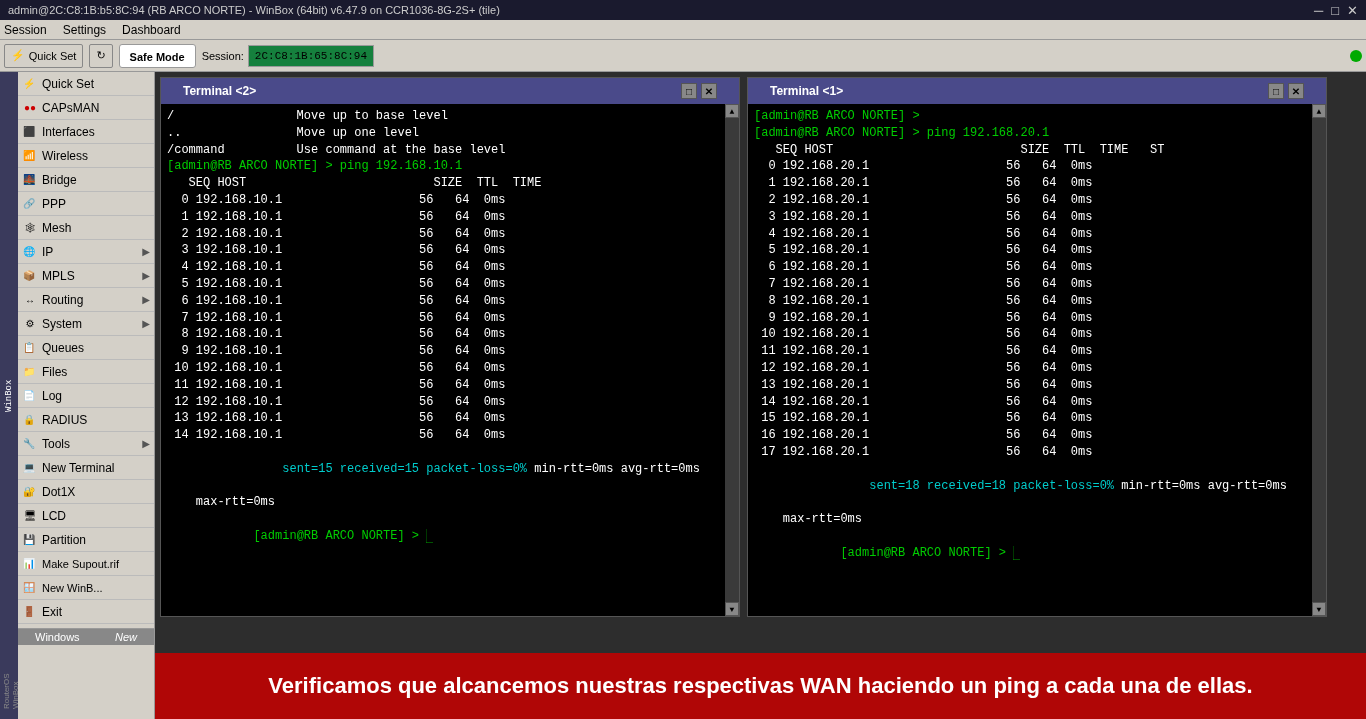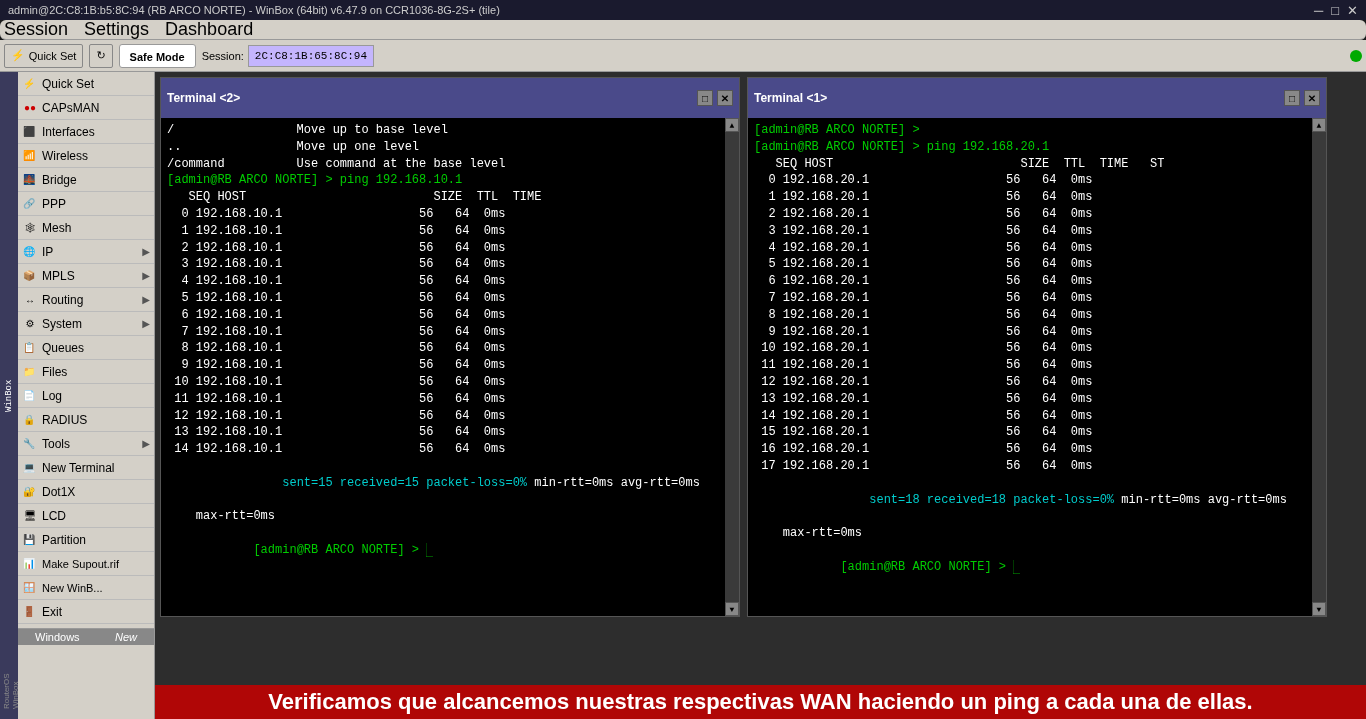--- a/index.html
+++ b/index.html
@@ -37,23 +37,22 @@
 
     
     #menu-bar {
       background: #d4d0c8;
       height: 20px;
       display: flex;
       align-items: center;
       padding: 0 4px;
       gap: 16px;
       font-family: Arial, sans-serif;
-      font-size: 18px;
+      font-size: 12px;
       border-bottom: 1px solid #999;
-      border-radius: 6px;
     }
     #menu-bar span { cursor: pointer; }
 
     
     #toolbar {
       background: #d4d0c8;
       height: 32px;
       display: flex;
       align-items: center;
       padding: 2px 4px;
@@ -84,21 +83,21 @@
       height: 24px;
     }
     .session-label {
       font-family: Arial, sans-serif;
       font-size: 11px;
       display: flex;
       align-items: center;
       gap: 4px;
     }
     .session-box {
-      background: #c4b5fd;
+      background: #15803d;
       border: 1px solid #999;
       padding: 2px 6px;
       font-size: 11px;
       font-family: 'Courier New', monospace;
       height: 22px;
       display: flex;
       align-items: center;
     }
     .green-dot {
       width: 12px;
@@ -181,26 +180,26 @@
     
     .terminal-window {
       position: absolute;
       background: #1a1a1a;
       border: 1px solid #555;
       display: flex;
       flex-direction: column;
     }
 
     .terminal-titlebar {
-      height: 40px;
+      height: 26px;
       background: #4a4a8a;
       color: #fff;
       display: flex;
       align-items: center;
-      padding: 0 6px;
+      padding: 0 22px;
       font-family: Arial, sans-serif;
       font-size: 12px;
       font-weight: bold;
       justify-content: space-between;
     }
 
     .terminal-controls {
       display: flex;
       gap: 4px;
     }
@@ -262,21 +261,21 @@
     #subtitle-overlay {
       position: absolute;
       bottom: 0;
       left: 0;
       right: 0;
       background: rgba(200, 0, 0, 0.85);
       color: #ffffff;
       font-family: Arial, sans-serif;
       font-size: 22px;
       font-weight: bold;
-      padding: 4px 16px;
+      padding: 20px 16px;
       text-align: center;
       z-index: 100;
     }
   </style>
 </head>
 <body>
 
 <div id="title-bar">
   <span>admin@2C:C8:1B:b5:8C:94 (RB ARCO NORTE) - WinBox (64bit) v6.47.9 on CCR1036-8G-2S+ (tile)</span>
   <div id="title-bar-controls">

